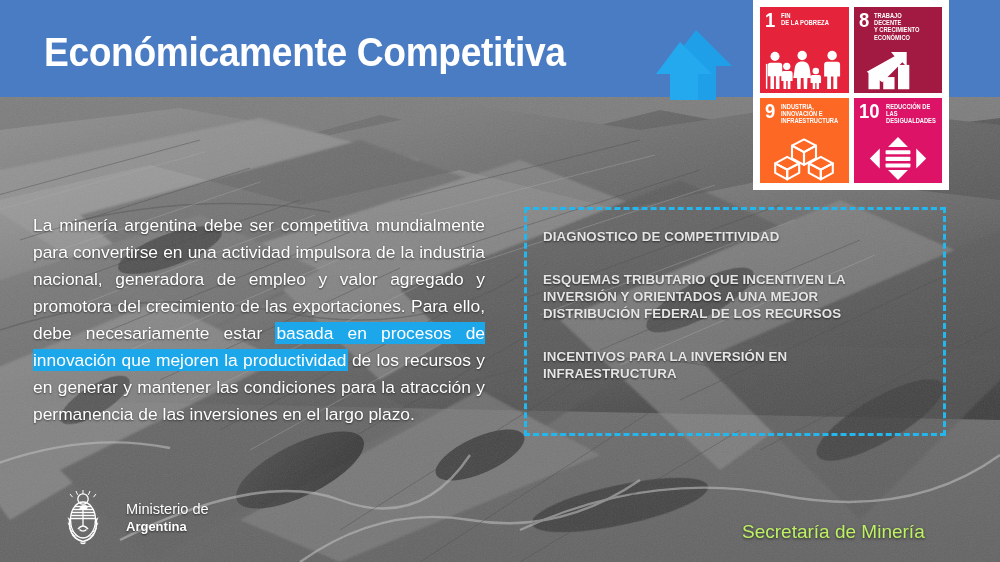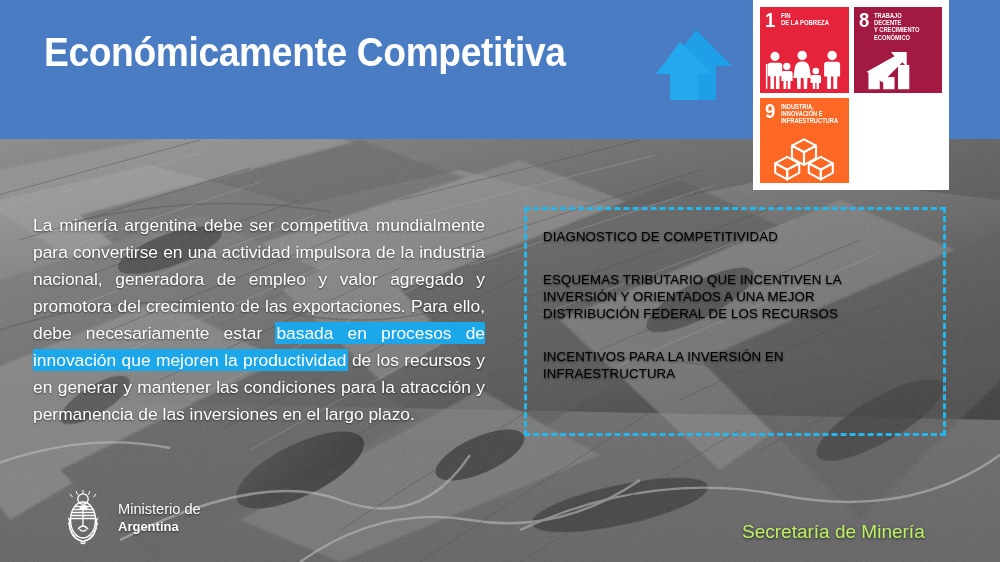--- a/index.html
+++ b/index.html
@@ -12,21 +12,21 @@
     position:relative;width:1000px;height:562px;overflow:hidden;
     background:#6e6e6e;
   }
 
   
   .bg{position:absolute;inset:0;overflow:hidden;background:#777;}
   .bg svg{position:absolute;inset:0;width:100%;height:100%;display:block;}
 
   
   .header{
-    position:absolute;left:0;top:0;width:1000px;height:139px;
+    position:absolute;left:0;top:0;width:1000px;height:97px;
     background:#4a7cc4;z-index:5;
   }
   .header-title{
     position:absolute;left:44px;top:30px;
     font-size:40px;font-weight:bold;color:#ffffff;
     letter-spacing:-0.4px;white-space:nowrap;
     font-family:"Liberation Sans", sans-serif;
     transform:scaleX(0.93);transform-origin:left center;
   }
   .up-arrow{
@@ -70,30 +70,30 @@
     text-shadow:none;
   }
 
   
   .dashed-box{
     position:absolute;left:524px;top:207px;width:422px;height:229px;
     border:3px dashed #23b7ee;box-sizing:border-box;z-index:4;
     padding:18px 16px 0 16px;
   }
   .dbox-item{
-    color:#000000;font-weight:normal;font-size:13.3px;line-height:17px;
+    color:#e5e5e5;font-weight:bold;font-size:13.3px;line-height:17px;
     letter-spacing:0.1px;margin-bottom:26px;
     font-family:"Liberation Sans", sans-serif;
     text-shadow:0 1px 2px rgba(0,0,0,.6);
     white-space:pre-line;
   }
 
   
   .footer-logo{
-    position:absolute;left:60px;top:489px;display:flex;align-items:center;gap:12px;z-index:4;
+    position:absolute;left:60px;top:489px;display:flex;align-items:center;gap:20px;z-index:4;
   }
   .coat{width:46px;height:58px;flex:0 0 auto;}
   .footer-text{
     color:#fff;line-height:1.28;font-family:"Liberation Sans", sans-serif;
     text-shadow:0 1px 2px rgba(0,0,0,.6);
   }
   .footer-text .l1,.footer-text .l2{font-size:14.6px;}
   .footer-text .l3{font-size:13px;font-weight:bold;}
   .secretaria{
     position:absolute;left:742px;top:521px;
@@ -312,20 +312,40 @@
             <path d="M34 34 L34 46 L19 54 L19 42 Z"></path>
 
             <path d="M61 26 L76 34 L61 42 L46 34 Z"></path>
             <path d="M46 34 L46 46 L61 54 L61 42 Z"></path>
             <path d="M76 34 L76 46 L61 54 L61 42 Z"></path>
           </g>
         </svg>
       </div>
     </div>
 
+    <div class="sdg" id="sdg3" style="background: rgb(221, 19, 103);">
+      <div class="sdg-top">
+        <div class="sdg-num" style="font-size:21px;">10</div>
+        <div class="sdg-label" style="font-size:7px;padding-top:1px;">REDUCCIÓN DE LAS
+DESIGUALDADES</div>
+      </div>
+      <div class="sdg-art">
+        <svg viewBox="0 0 70 54" width="58" height="45">
+          <g fill="#ffffff">
+            <polygon points="35,1 47,13 23,13"></polygon>
+            <polygon points="35,53 47,41 23,41"></polygon>
+            <polygon points="1,27 13,15 13,39"></polygon>
+            <polygon points="69,27 57,15 57,39"></polygon>
+            <rect x="20" y="17" width="30" height="5" rx="1"></rect>
+            <rect x="20" y="25" width="30" height="5" rx="1"></rect>
+            <rect x="20" y="33" width="30" height="5" rx="1"></rect>
+          </g>
+        </svg>
+      </div>
+    </div>
   </div>
 
   <div class="paragraph"><span>La minería argentina debe ser competitiva mundialmente para convertirse en una actividad impulsora de la industria nacional, generadora de empleo y valor agregado y promotora del crecimiento de las exportaciones. Para ello, debe necesariamente estar </span><span class="hl" style="background: rgb(27, 167, 234); box-shadow: rgb(27, 167, 234) 0px 0px 0px 1px;">basada en procesos de innovación que mejoren la productividad</span><span> de los recursos y en generar y mantener las condiciones para la atracción y permanencia de las inversiones en el largo plazo.</span></div>
 
   <div class="dashed-box" style="border-color: rgb(35, 183, 238);">
     <div class="dbox-item">DIAGNOSTICO DE COMPETITIVIDAD</div>
     <div class="dbox-item">ESQUEMAS TRIBUTARIO QUE INCENTIVEN LA
 INVERSIÓN Y ORIENTADOS A UNA MEJOR
 DISTRIBUCIÓN FEDERAL DE LOS RECURSOS</div>
     <div class="dbox-item">INCENTIVOS PARA LA INVERSIÓN EN

